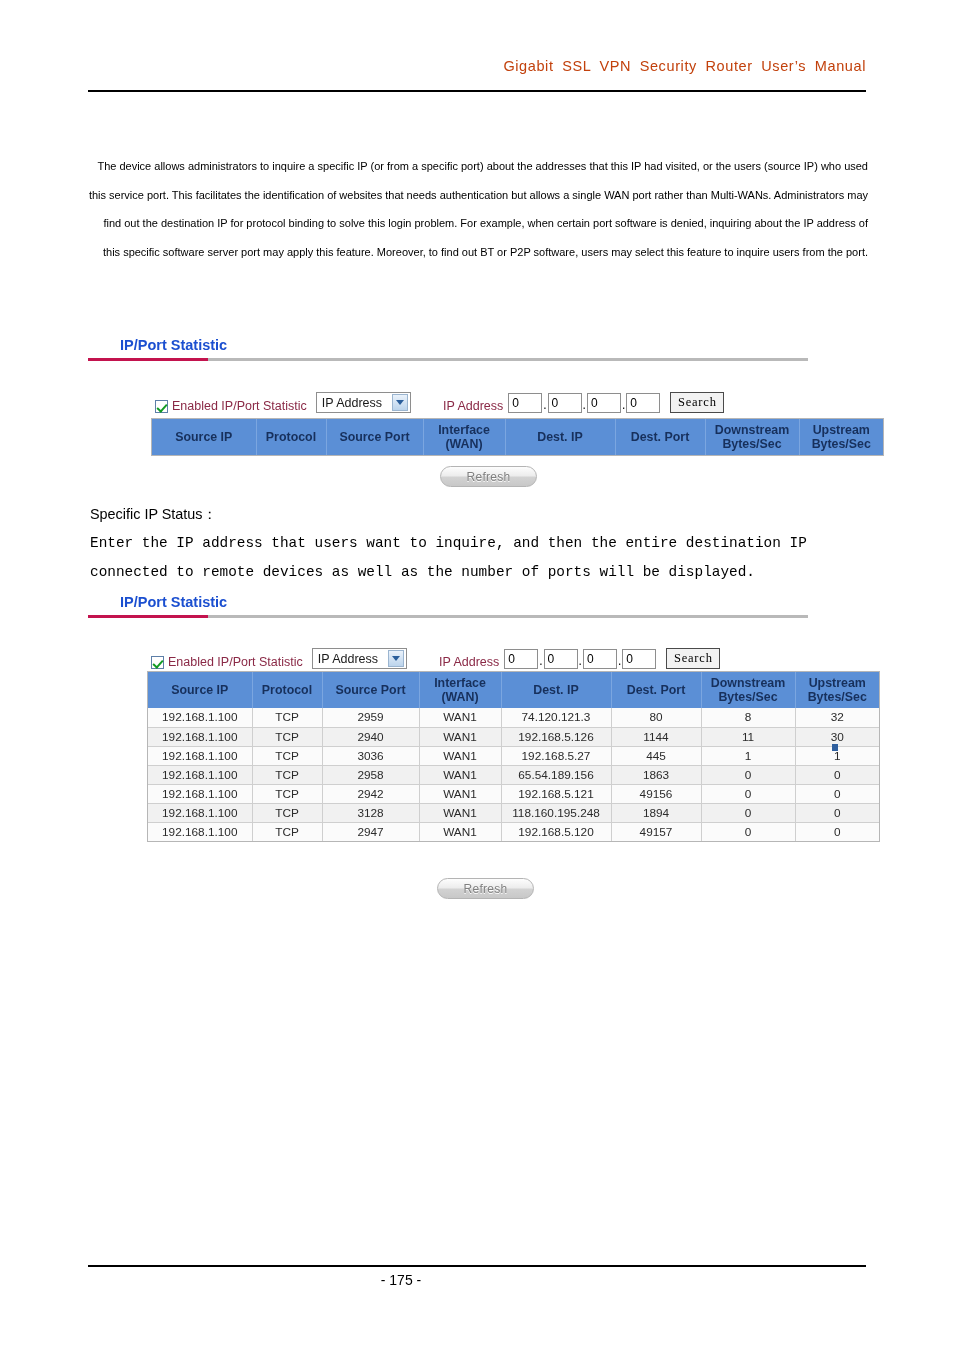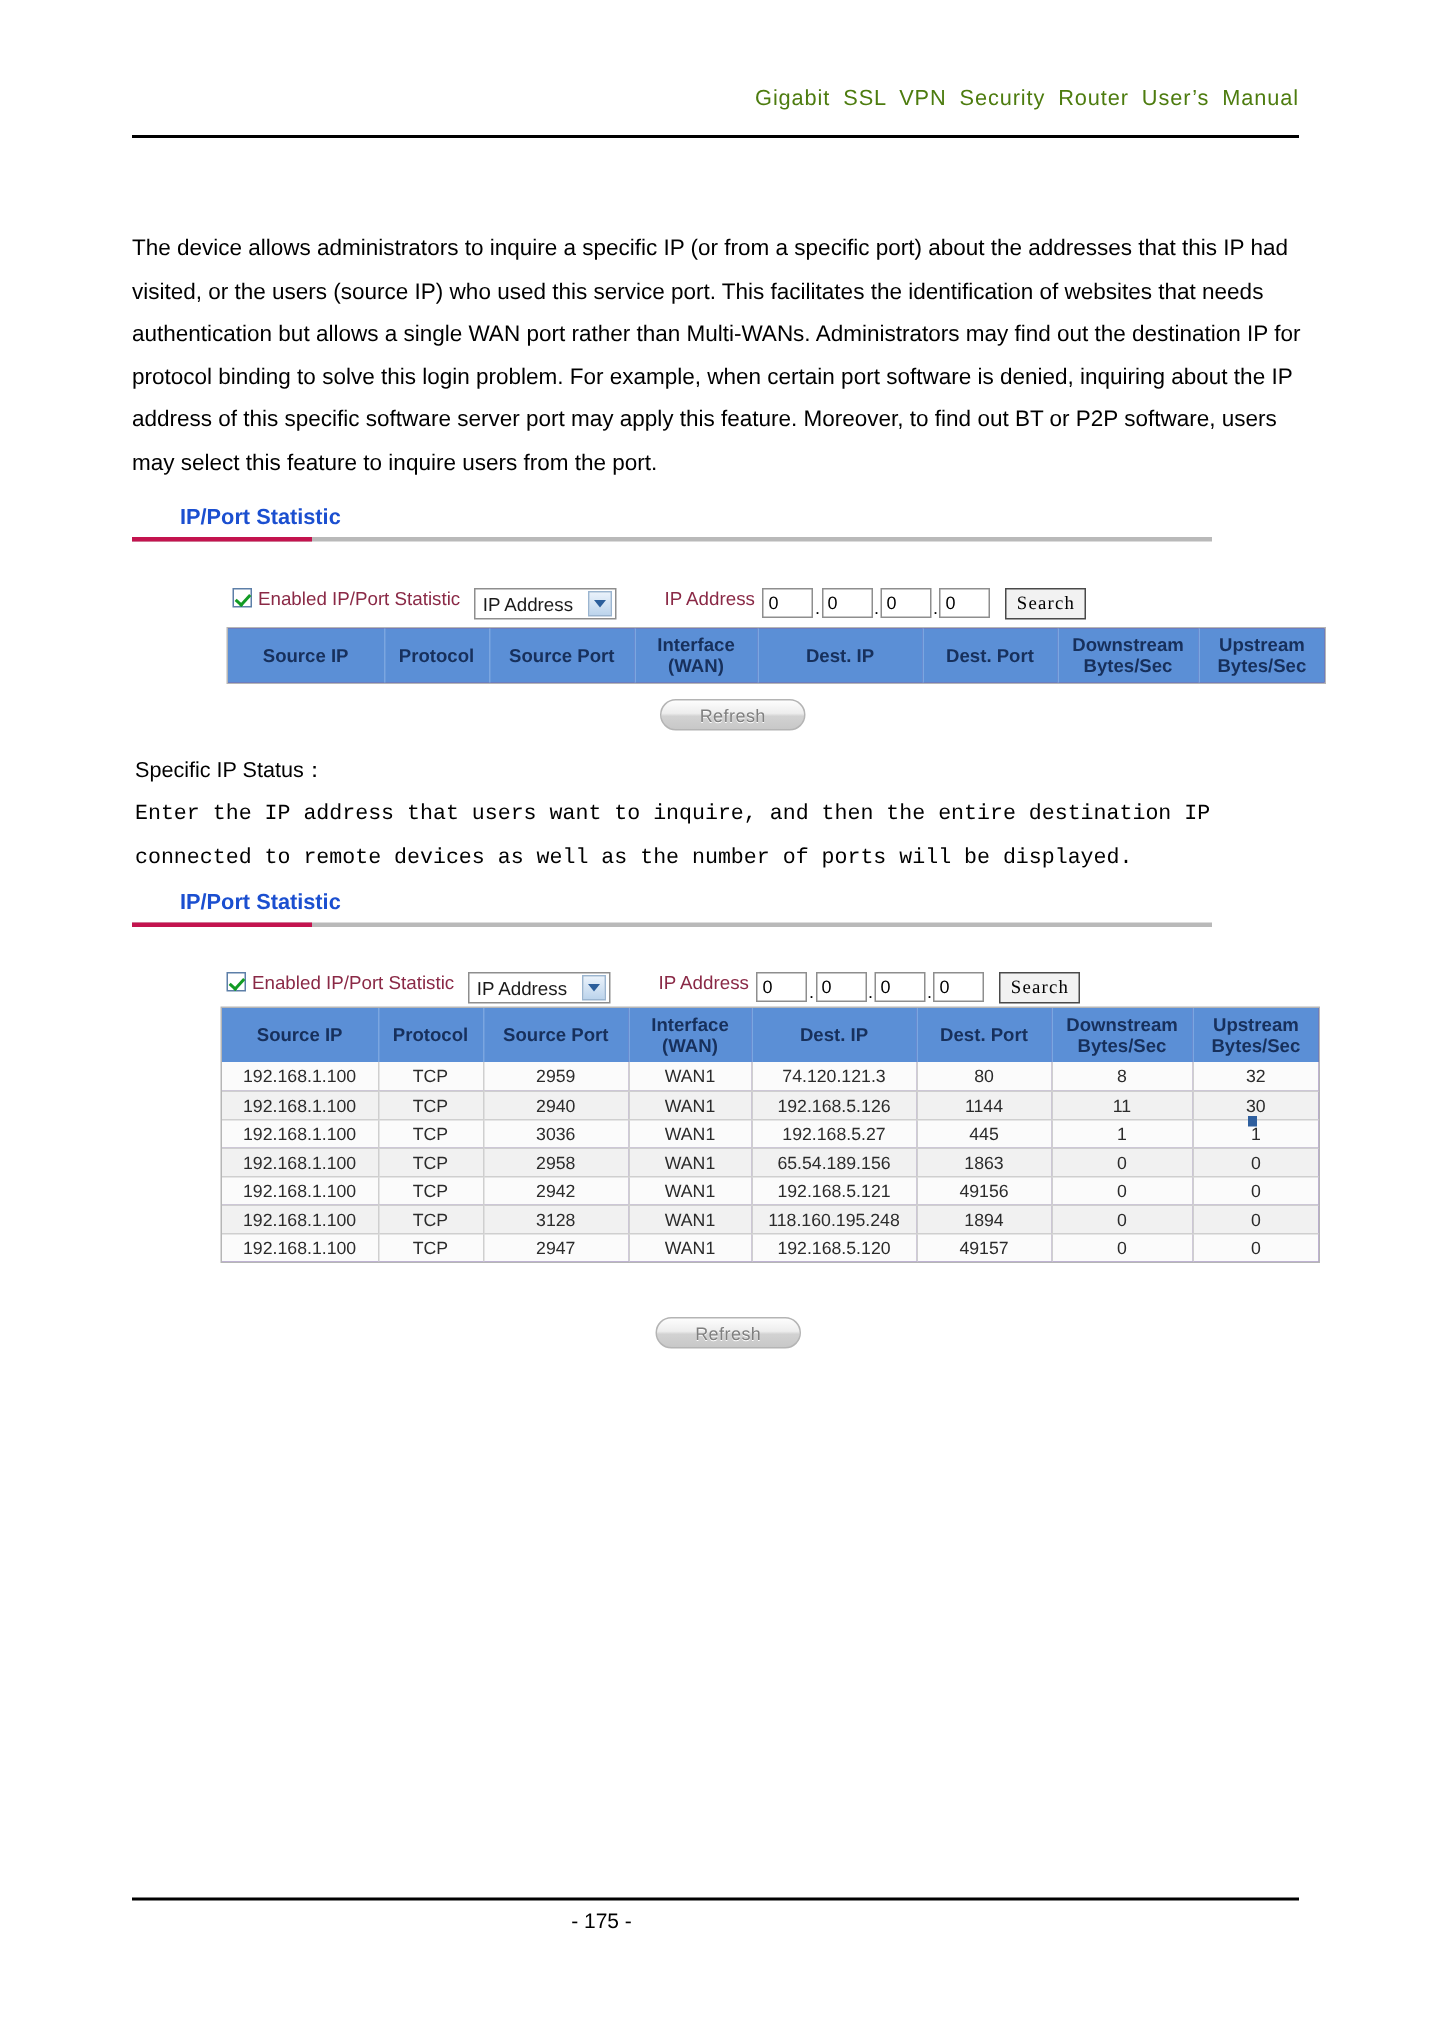--- a/index.html
+++ b/index.html
@@ -17,44 +17,44 @@
   
   .page-header {
     position: absolute;
     left: 88px;
     top: 58px;
     width: 778px;
     text-align: right;
   }
   .page-header .title {
     font-size: 14.5px;
-    color: #4d7c0f;
+    color: #c2410c;
     letter-spacing: 0.6px;
     word-spacing: 4px;
     white-space: nowrap;
   }
   .header-rule {
     position: absolute;
     left: 88px;
     top: 90px;
     width: 778px;
     height: 2px;
     background: #000;
   }
 
   
   .body-copy {
     position: absolute;
     left: 88px;
     top: 152px;
     width: 780px;
-    font-size: 15px;
+    font-size: 11px;
     line-height: 28.6px;
     color: #000;
-    text-align: left;
+    text-align: right;
   }
 
   
   .section {
     position: absolute;
     left: 88px;
     width: 720px;
   }
   .section-title {
     font-size: 14.5px;
@@ -78,21 +78,21 @@
     top: 0;
     width: 120px;
     height: 3px;
     background: #c3134e;
   }
 
   
   .control-bar {
     position: absolute;
     display: flex;
-    align-items: flex-start;
+    align-items: flex-end;
     white-space: nowrap;
   }
   .chk-box {
     width: 13px;
     height: 13px;
     border: 1px solid #5d7fa8;
     background: #ffffff;
     display: inline-block;
     position: relative;
     flex: 0 0 auto;

